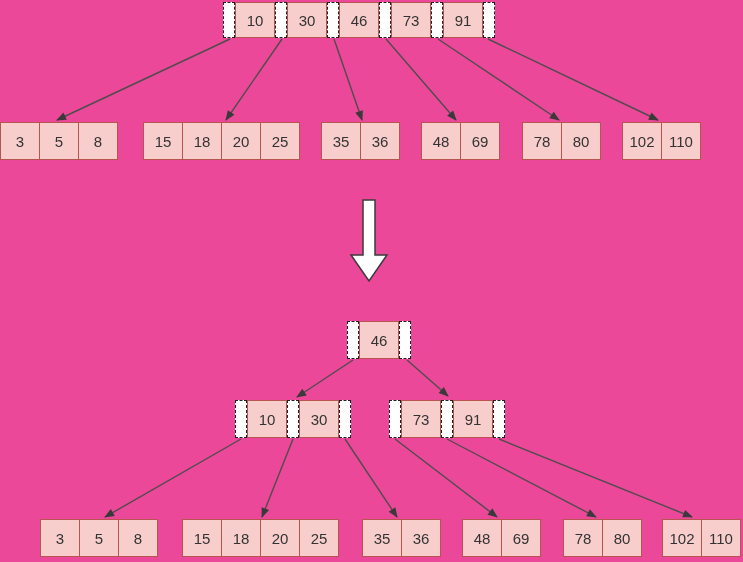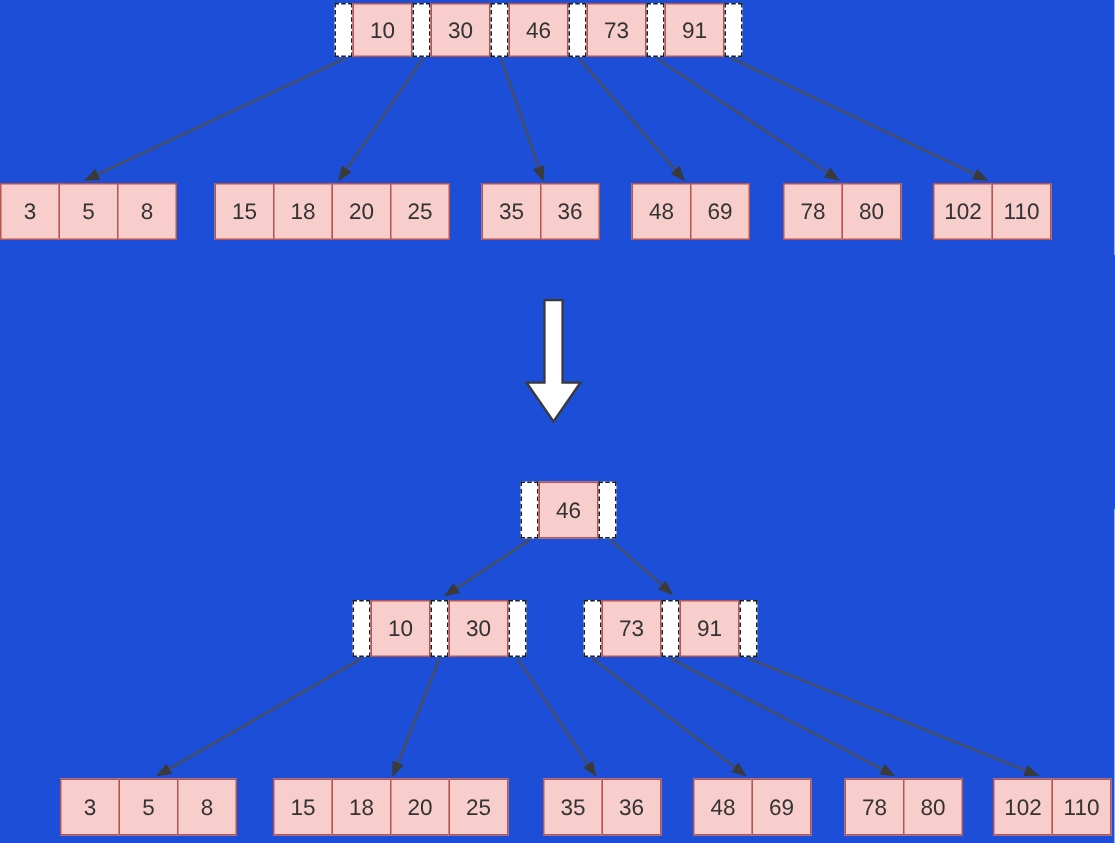--- a/index.html
+++ b/index.html
@@ -1,17 +1,17 @@
 <!DOCTYPE html>
 <html><head>
 <meta charset="utf-8">
 <style>
   html,body{margin:0;padding:0;background:#ffffff;}
   .canvas{
-    position:relative;width:743px;height:562px;background:#1d4ed8;
+    position:relative;width:743px;height:562px;background:#ec4899;
     font-family:"Liberation Sans",sans-serif;overflow:hidden;
   }
   svg.connectors{position:absolute;left:0;top:0;width:743px;height:562px;}
   .node{position:absolute;display:flex;align-items:stretch;height:38px;}
   .node.h36{height:36px;}
   .key,.cell{
     box-sizing:border-box;width:40px;flex:0 0 40px;
     background:#f8cecc;border:1px solid #b85450;
     color:#333333;font-size:15px;
     display:flex;align-items:center;justify-content:center;

